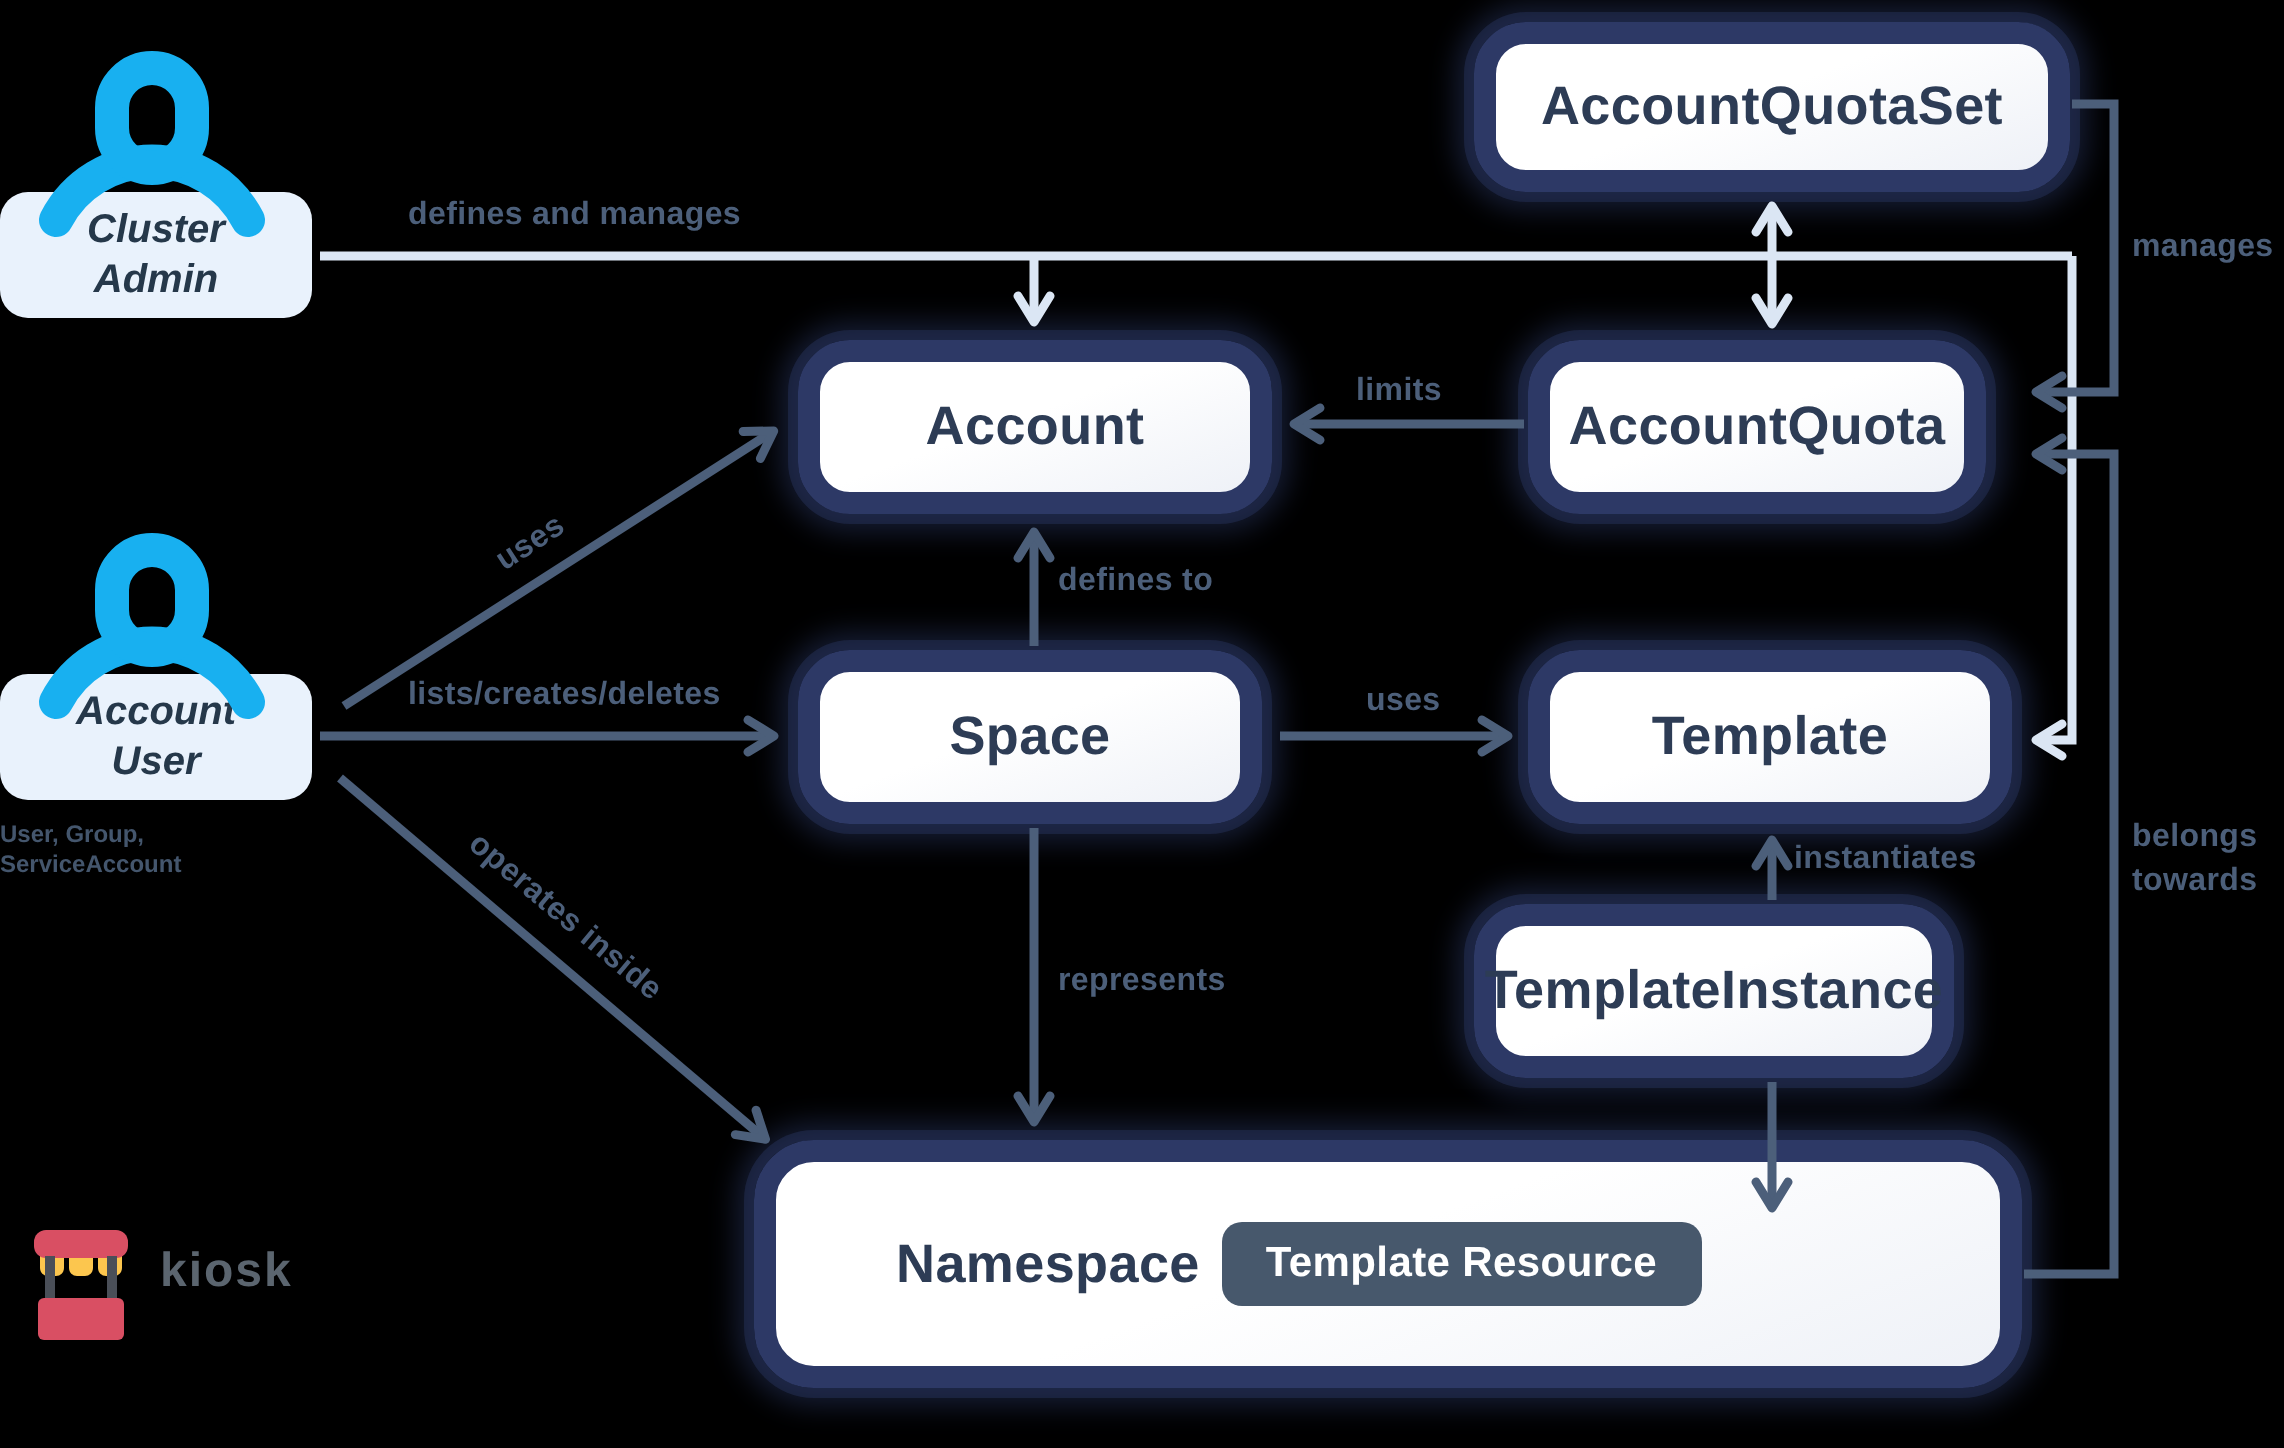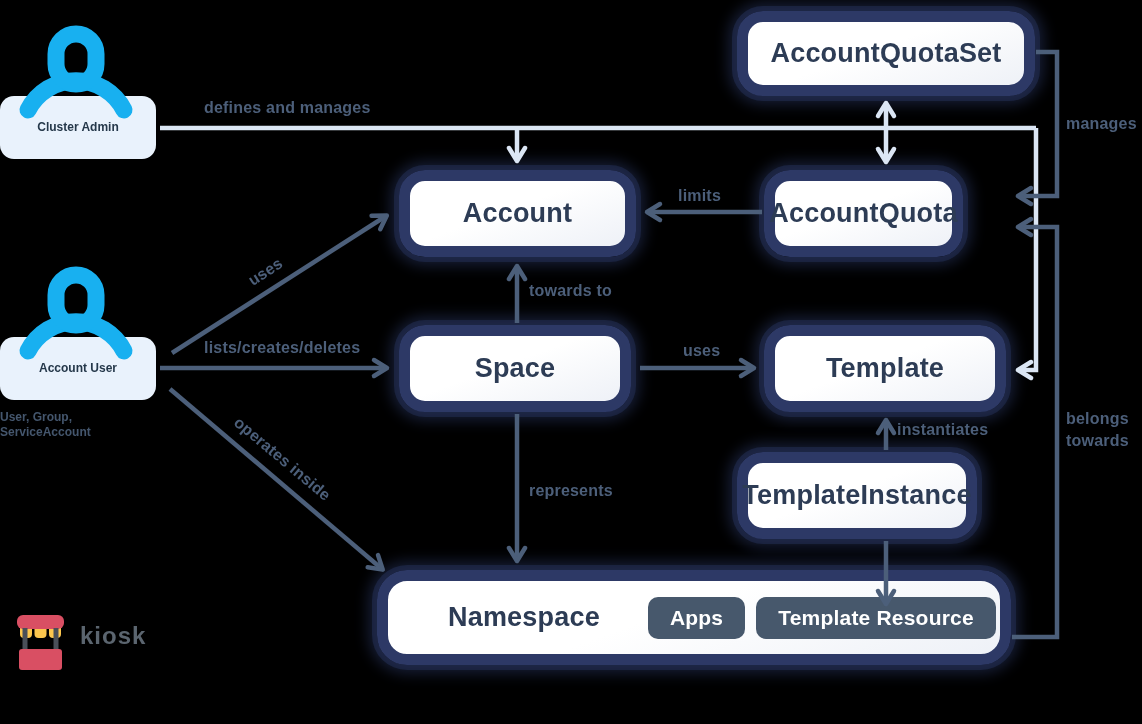--- a/index.html
+++ b/index.html
@@ -29,21 +29,21 @@
   .chip{
     background:var(--chip-bg);color:var(--chip-text);border-radius:10px;
     font-size:21px;font-weight:700;padding:9px 22px;white-space:nowrap;
   }
   .chip.apps{margin-left:48px;}
   .chip.tr{margin-left:11px;}
   .actor-box{
     position:absolute;left:0;width:156px;height:63px;z-index:5;
     background:var(--actor-box-bg);border-radius:14px;
     display:flex;align-items:center;justify-content:center;text-align:center;
-    font-size:12px;font-weight:700;color:var(--actor-text);line-height:1.25;
+    font-size:20px;font-weight:700;color:var(--actor-text);line-height:1.25;font-style:italic;
   }
   .actor-box .wrapper{width:92px;}
   .person{position:absolute;left:0;z-index:8;}
   .p-head{fill:none;stroke:var(--person-blue);stroke-width:17;}
   .p-arc{fill:none;stroke:var(--person-blue);stroke-width:17;stroke-linecap:round;}
   .subtitle{
     position:absolute;left:0;top:410px;width:156px;text-align:left;z-index:5;
     font-size:12px;font-weight:700;color:var(--subtitle-text);line-height:1.25;
   }
   .arrows{position:absolute;left:0;top:0;z-index:12;pointer-events:none;}
@@ -85,36 +85,35 @@
     <rect class="p-head" x="56" y="26" width="40" height="50" rx="20"></rect>
   </svg>
   <div class="subtitle">User, Group, ServiceAccount</div>
 
   <div class="node" style="left:737px;top:11px;width:298px;height:85px;">
     <span>AccountQuotaSet</span>
   </div>
   <div class="node" style="left:399px;top:170px;width:237px;height:87px;">
     <span>Account</span>
   </div>
-  <div class="node" style="left:764px;top:170px;width:199px;height:87px;">
+  <div class="node" style="left:764px;top:170px;width:229px;height:87px;">
     <span>AccountQuota</span>
   </div>
   <div class="node" style="left:399px;top:325px;width:232px;height:87px;">
     <span>Space</span>
   </div>
   <div class="node" style="left:764px;top:325px;width:242px;height:87px;">
     <span>Template</span>
   </div>
   <div class="node" style="left:737px;top:452px;width:240px;height:87px;">
     <span>TemplateInstance</span>
   </div>
-  <div class="node big" style="left:377px;top:570px;width:634px;height:95px;">
+  <div class="node big" style="left:377px;top:570px;width:634px;height:124px;">
     <div class="ns-inner">
       <span class="ns-title">Namespace</span>
-      <span class="chip apps">Apps</span>
       <span class="chip tr">Template Resource</span>
     </div>
   </div>
 
   <svg class="arrows" width="1142" height="724" viewBox="0 0 1142 724">
     <defs>
       <marker id="mk-s" markerUnits="userSpaceOnUse" markerWidth="24" markerHeight="24" viewBox="0 0 24 24" refX="17" refY="12" orient="auto-start-reverse">
         <path class="head-s" d="M5,4 L18,12 L5,20"></path>
       </marker>
       <marker id="mk-l" markerUnits="userSpaceOnUse" markerWidth="24" markerHeight="24" viewBox="0 0 24 24" refX="17" refY="12" orient="auto-start-reverse">
@@ -146,21 +145,21 @@
     <polyline class="ln-s" points="172,353 386,216" marker-end="url(#mk-s)"></polyline>
 
     <polyline class="ln-s" points="160,368 386,368" marker-end="url(#mk-s)"></polyline>
 
     <polyline class="ln-s" points="170,389 382,569" marker-end="url(#mk-s)"></polyline>
   </svg>
 
   <div class="elabel" style="left:204px;top:99px;">defines and manages</div>
   <div class="elabel" style="left:1066px;top:115px;">manages</div>
   <div class="elabel" style="left:678px;top:187px;">limits</div>
-  <div class="elabel" style="left:529px;top:282px;">towards to</div>
+  <div class="elabel" style="left:529px;top:282px;">defines to</div>
   <div class="elabel" style="left:683px;top:342px;">uses</div>
   <div class="elabel" style="left:897px;top:421px;">instantiates</div>
   <div class="elabel wrap" style="left:1066px;top:408px;width:72px;">belongs towards</div>
   <div class="elabel" style="left:204px;top:339px;">lists/creates/deletes</div>
   <div class="elabel" style="left:529px;top:482px;">represents</div>
   <div class="elabel rot-uses" style="left:247px;top:263px;">uses</div>
   <div class="elabel rot-op" style="left:222px;top:450px;">operates inside</div>
 
   <div class="logo">
     <svg width="50" height="56" viewBox="0 0 50 56">

